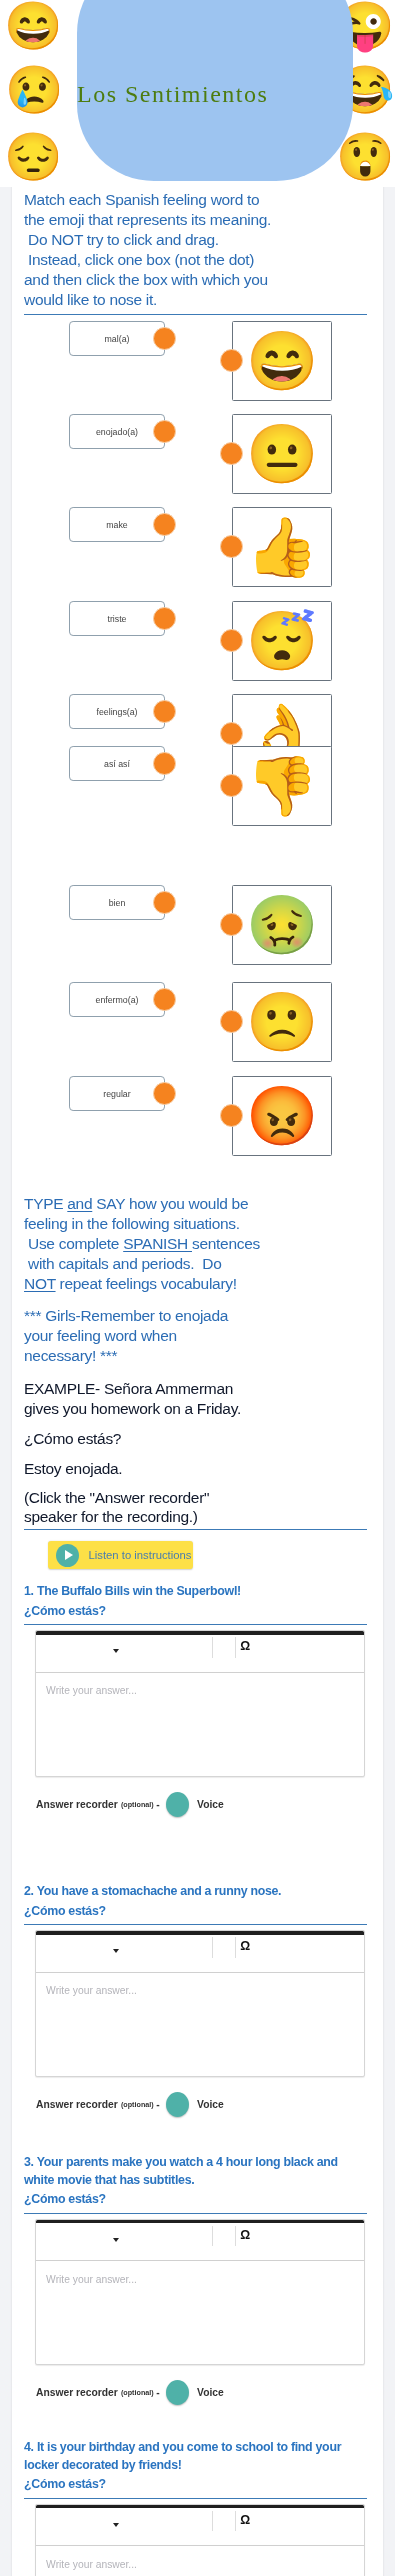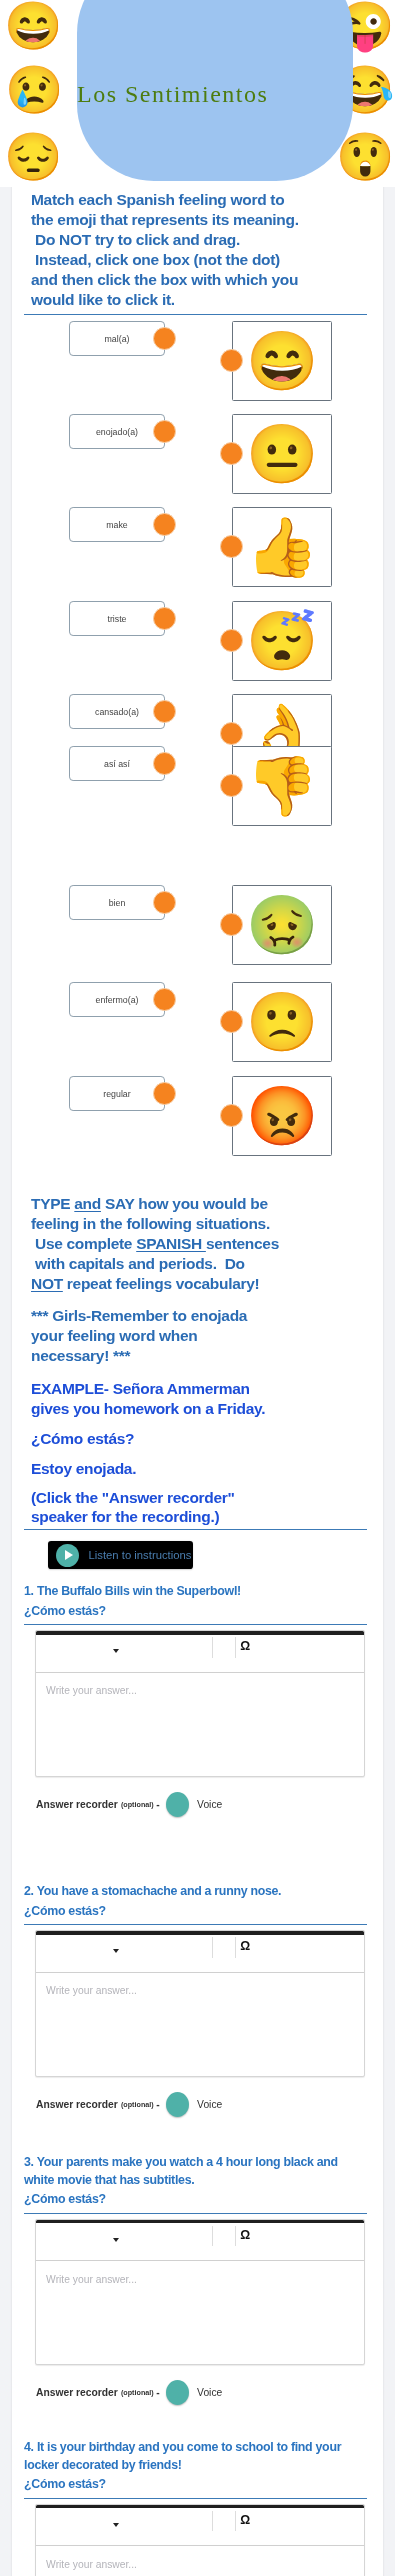--- a/index.html
+++ b/index.html
@@ -8,39 +8,39 @@
   .card { position:absolute; left:12.4px; top:0; width:371px; height:3572px; background:#fff; box-shadow:0 0.5px 2.1px rgba(0,0,0,.12); }
 
   
   .header { position:absolute; left:0; top:0; width:396px; height:187px; background:#fff; overflow:hidden; }
   .hemoji { position:absolute; font-size:47px; line-height:1; color:#e3a008; z-index:1; }
   .blue-shape { position:absolute; left:77px; top:-44px; width:276px; height:225px; background:#9dc4f0; border-radius:77px; z-index:2; }
   .banner-title { position:absolute; left:77px; top:81px; width:276px; text-align:left; z-index:3;
                   font-family:Liberation Serif, serif; font-size:24px; letter-spacing:1.5px; color:#4d7c0f; }
 
   
-  .instr-line { font-size:15.5px; font-weight:bold; line-height:20px; color:#2b6cb4; white-space:pre; letter-spacing:-0.3px;margin-left:7px; }
-  .red { color:#1d4ed8; }
+  .instr-line { font-size:15.5px; font-weight:normal; line-height:20px; color:#2b6cb4; white-space:pre; letter-spacing:-0.3px; }
+  .red { color:#0f172a; }
   .sep { position:absolute; left:24px; width:343px; height:1px; background:#3c7ab6; }
   u { text-underline-offset:2.1px; }
 
   
   .match-row { position:absolute; left:0; width:314px; height:80px; }
   .word-box { position:absolute; left:69px; top:0; width:96px; height:35px; background:#fff;
               border:0.5px solid #8fa0ad; border-radius:4.1px; display:flex; align-items:center; justify-content:center;
               font-size:8.8px; color:#444; }
   .emoji-box { position:absolute; left:232px; top:0; width:100px; height:80px; background:#fff;
                border:0.5px solid #68737e; border-radius:1.5px; display:flex; align-items:center; justify-content:center;
                font-size:58px; line-height:1; color:#e3a008; overflow:hidden; }
   .dot { position:absolute; width:23px; height:23px; border-radius:50%; background:#f5831f; border:1.5px solid #f8cda4; }
   .word-dot { left:153px; top:5.7px; }
   .emoji-dot { left:220px; top:28px; }
 
   
-  .listen-btn { position:absolute; left:48px; top:1541px; width:145px; height:28px; background:#000000;
+  .listen-btn { position:absolute; left:48px; top:1541px; width:145px; height:28px; background:#fde047;
                 border:none; border-radius:3.1px; box-shadow:0 0.5px 1.5px rgba(0,0,0,.18); display:flex; align-items:center; cursor:pointer; }
   .listen-circle { width:23px; height:23px; border-radius:50%; background:#4fb1a8; margin-left:8.2px; position:relative; flex:none; }
   .play-tri { position:absolute; left:8.8px; top:6.2px; width:0; height:0; border-top:5.2px solid transparent;
               border-bottom:5.2px solid transparent; border-left:8.2px solid #fff; }
   .listen-label { font-size:11.3px; color:#4a7dae; margin-left:9.3px; }
 
   
   .qblock { position:absolute; left:24px; width:345px; }
   .qline { font-size:12.4px; font-weight:bold; line-height:17.5px; color:#2a74c0; white-space:pre; letter-spacing:-0.3px; }
   .como { margin-top:2.1px; }
@@ -56,21 +56,21 @@
   .tb-empty { position:absolute; left:176px; top:0; width:23px; height:24px; cursor:pointer; }
   .tb-omega { position:absolute; left:204px; top:4.1px; font-size:12.4px; font-weight:bold; color:#111; cursor:pointer; }
   .textarea { position:relative; height:103px; cursor:text;text-decoration:underline; }
   .placeholder { position:absolute; left:9.8px; top:12.4px; font-size:10.3px; color:#b4b4ba; }
   .recorder { margin-top:14.4px; margin-left:12px; display:flex; align-items:center; height:26px; }
   .rec-label { font-size:10.3px; font-weight:bold; color:#333; }
   .rec-opt { font-size:7.2px; font-weight:bold; color:#333; margin-left:3.1px; }
   .rec-dash { font-size:10.3px; font-weight:bold; color:#333; margin-left:2.6px; }
   .voice-btn { width:23px; height:25px; border-radius:50%; background:#4fb1a8; margin-left:6.2px;
                box-shadow:0 1px 1.5px rgba(0,0,0,.25); border:none; cursor:pointer; flex:none; }
-  .voice-label { font-size:10.3px; font-weight:normal; color:#333; margin-left:8.2px; }
+  .voice-label { font-size:10.3px; font-weight:bold; color:#333; margin-left:8.2px; }
 </style>
 </head>
 <body>
 
 <div class="page">
   <div class="card"></div>
 
   <div class="header">
     <span class="hemoji" style="left:4.1px;top:2.1px">😄</span>
     <span class="hemoji" style="left:5.2px;top:66px">😢</span>
@@ -81,21 +81,21 @@
     <div class="blue-shape"></div>
     <div class="banner-title">Los Sentimientos</div>
   </div>
 
   <div style="position:absolute;left:24px;top:190px">
     <div class="instr-line">Match each Spanish feeling word to</div>
     <div class="instr-line">the emoji that represents its meaning.</div>
     <div class="instr-line"> Do NOT try to click and drag.</div>
     <div class="instr-line"> Instead, click one box (not the dot)</div>
     <div class="instr-line">and then click the box with which you</div>
-    <div class="instr-line">would like to click it.</div>
+    <div class="instr-line">would like to nose it.</div>
   </div>
   <div class="sep" style="top:314px"></div>
 
   <div class="match-row" style="top:321px">
     <div class="word-box">mal(a)</div>
     <div class="dot word-dot"></div>
     <div class="emoji-box">
         <span>😄</span>
       </div>
     <div class="dot emoji-dot"></div>
@@ -118,21 +118,21 @@
   </div>
   <div class="match-row" style="top:601px">
     <div class="word-box">triste</div>
     <div class="dot word-dot"></div>
     <div class="emoji-box">
         <span>😴</span>
       </div>
     <div class="dot emoji-dot"></div>
   </div>
   <div class="match-row" style="top:694px">
-    <div class="word-box">cansado(a)</div>
+    <div class="word-box">feelings(a)</div>
     <div class="dot word-dot"></div>
     <div class="emoji-box">
         <span>👌</span>
       </div>
     <div class="dot emoji-dot"></div>
   </div>
   <div class="match-row" style="top:746px">
     <div class="word-box">así así</div>
     <div class="dot word-dot"></div>
     <div class="emoji-box">

